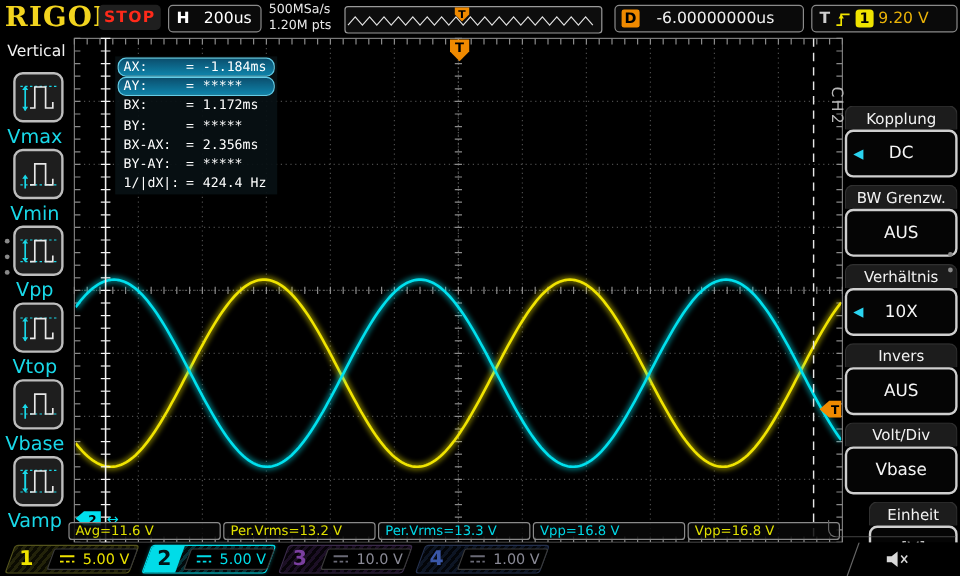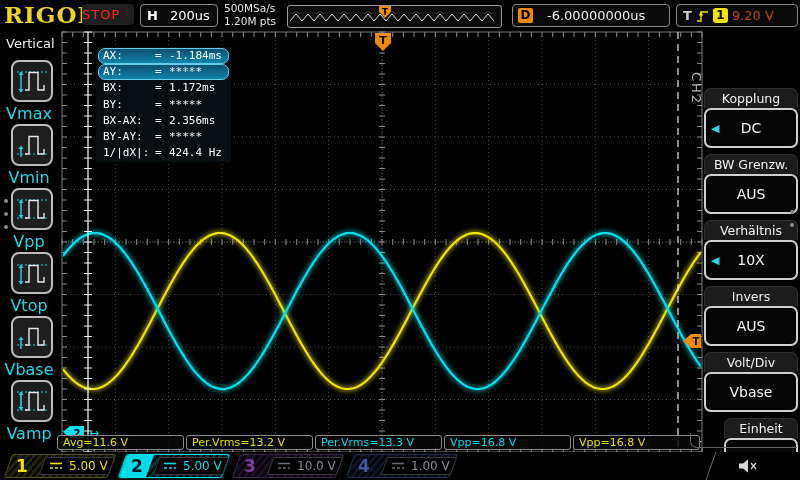--- a/index.html
+++ b/index.html
@@ -5,38 +5,38 @@
   html,body{margin:0;padding:0;background:#000;}
   body{width:800px;height:480px;position:relative;overflow:hidden;
        font-family:"DejaVu Sans","Liberation Sans",sans-serif;color:#fff;
        -webkit-font-smoothing:none;}
   .abs{position:absolute;}
   
   .topbar{left:0;top:0;width:800px;height:30px;background:#000;}
   .logo{left:4px;top:1px;font-family:"DejaVu Serif","Liberation Serif",serif;
         font-weight:bold;font-size:23px;color:#f2d41e;letter-spacing:1px;}
   .stopbtn{left:82px;top:4px;width:52px;height:21px;background:#1f1f1f;border-radius:4px;
-           color:#ff2a1a;font-weight:normal;font-size:13px;line-height:21px;letter-spacing:1px;}
+           color:#ff2a1a;font-weight:bold;font-size:13px;text-align:center;line-height:21px;letter-spacing:1px;}
   .hbox{left:140px;top:4px;width:76px;height:21px;border:1px solid #8a8a8a;border-radius:4px;
         background:#0a0a0a;display:flex;align-items:center;}
   .hbox .hl{font-weight:bold;font-size:13px;margin-left:6px;}
   .hbox .hv{font-size:13px;margin-left:12px;}
   .ratebox{left:224px;top:2px;font-size:10.5px;line-height:13px;color:#e8e8e8;}
   .preview{left:287px;top:5px;width:213px;height:21px;border:1px solid #9a9a9a;border-radius:3px;background:#0d0d0d;}
   .dbox{left:512px;top:4px;width:156px;height:21px;border:1px solid #8a8a8a;border-radius:4px;
         background:#0a0a0a;display:flex;align-items:center;}
   .dbadge{width:15px;height:15px;background:#f08a00;border-radius:2px;color:#000;font-weight:bold;
           font-size:12px;text-align:center;line-height:15px;margin-left:5px;}
   .dval{font-size:13px;margin-left:14px;color:#f0f0f0;}
   .tbox{left:676px;top:4px;width:120px;height:21px;border:1px solid #8a8a8a;border-radius:4px;
         background:#0a0a0a;display:flex;align-items:center;gap:4px;}
   .tlab{font-weight:bold;font-size:13px;color:#cfcfcf;margin-left:6px;}
   .tbadge{width:15px;height:15px;background:#f0e400;border-radius:3px;color:#000;font-weight:bold;
           font-size:12px;text-align:center;line-height:15px;}
-  .tlev{font-size:13px;color:#c2410c;}
+  .tlev{font-size:13px;color:#eab308;}
   
   .ltool{left:0;top:30px;width:58px;height:450px;background:#000;}
   .lt-title{left:6px;top:36px;font-size:13px;color:#f0f0f0;}
   .vbtn{left:11px;width:42px;height:42px;background:#1e1e1e;border:2px solid #bdbdbd;border-radius:8px;
         box-sizing:border-box;display:flex;align-items:center;justify-content:center;}
   .vlbl{left:0;width:58px;text-align:center;color:#19d8e8;font-size:16px;}
   .pagedots-l{left:4px;top:199px;display:flex;flex-direction:column;gap:9px;}
   .pagedots-l i,.pagedots-r i{width:4px;height:4px;border-radius:50%;background:#8a8a8a;display:block;}
   .pagedots-r{left:790px;top:210px;display:flex;flex-direction:column;gap:9px;}
   

